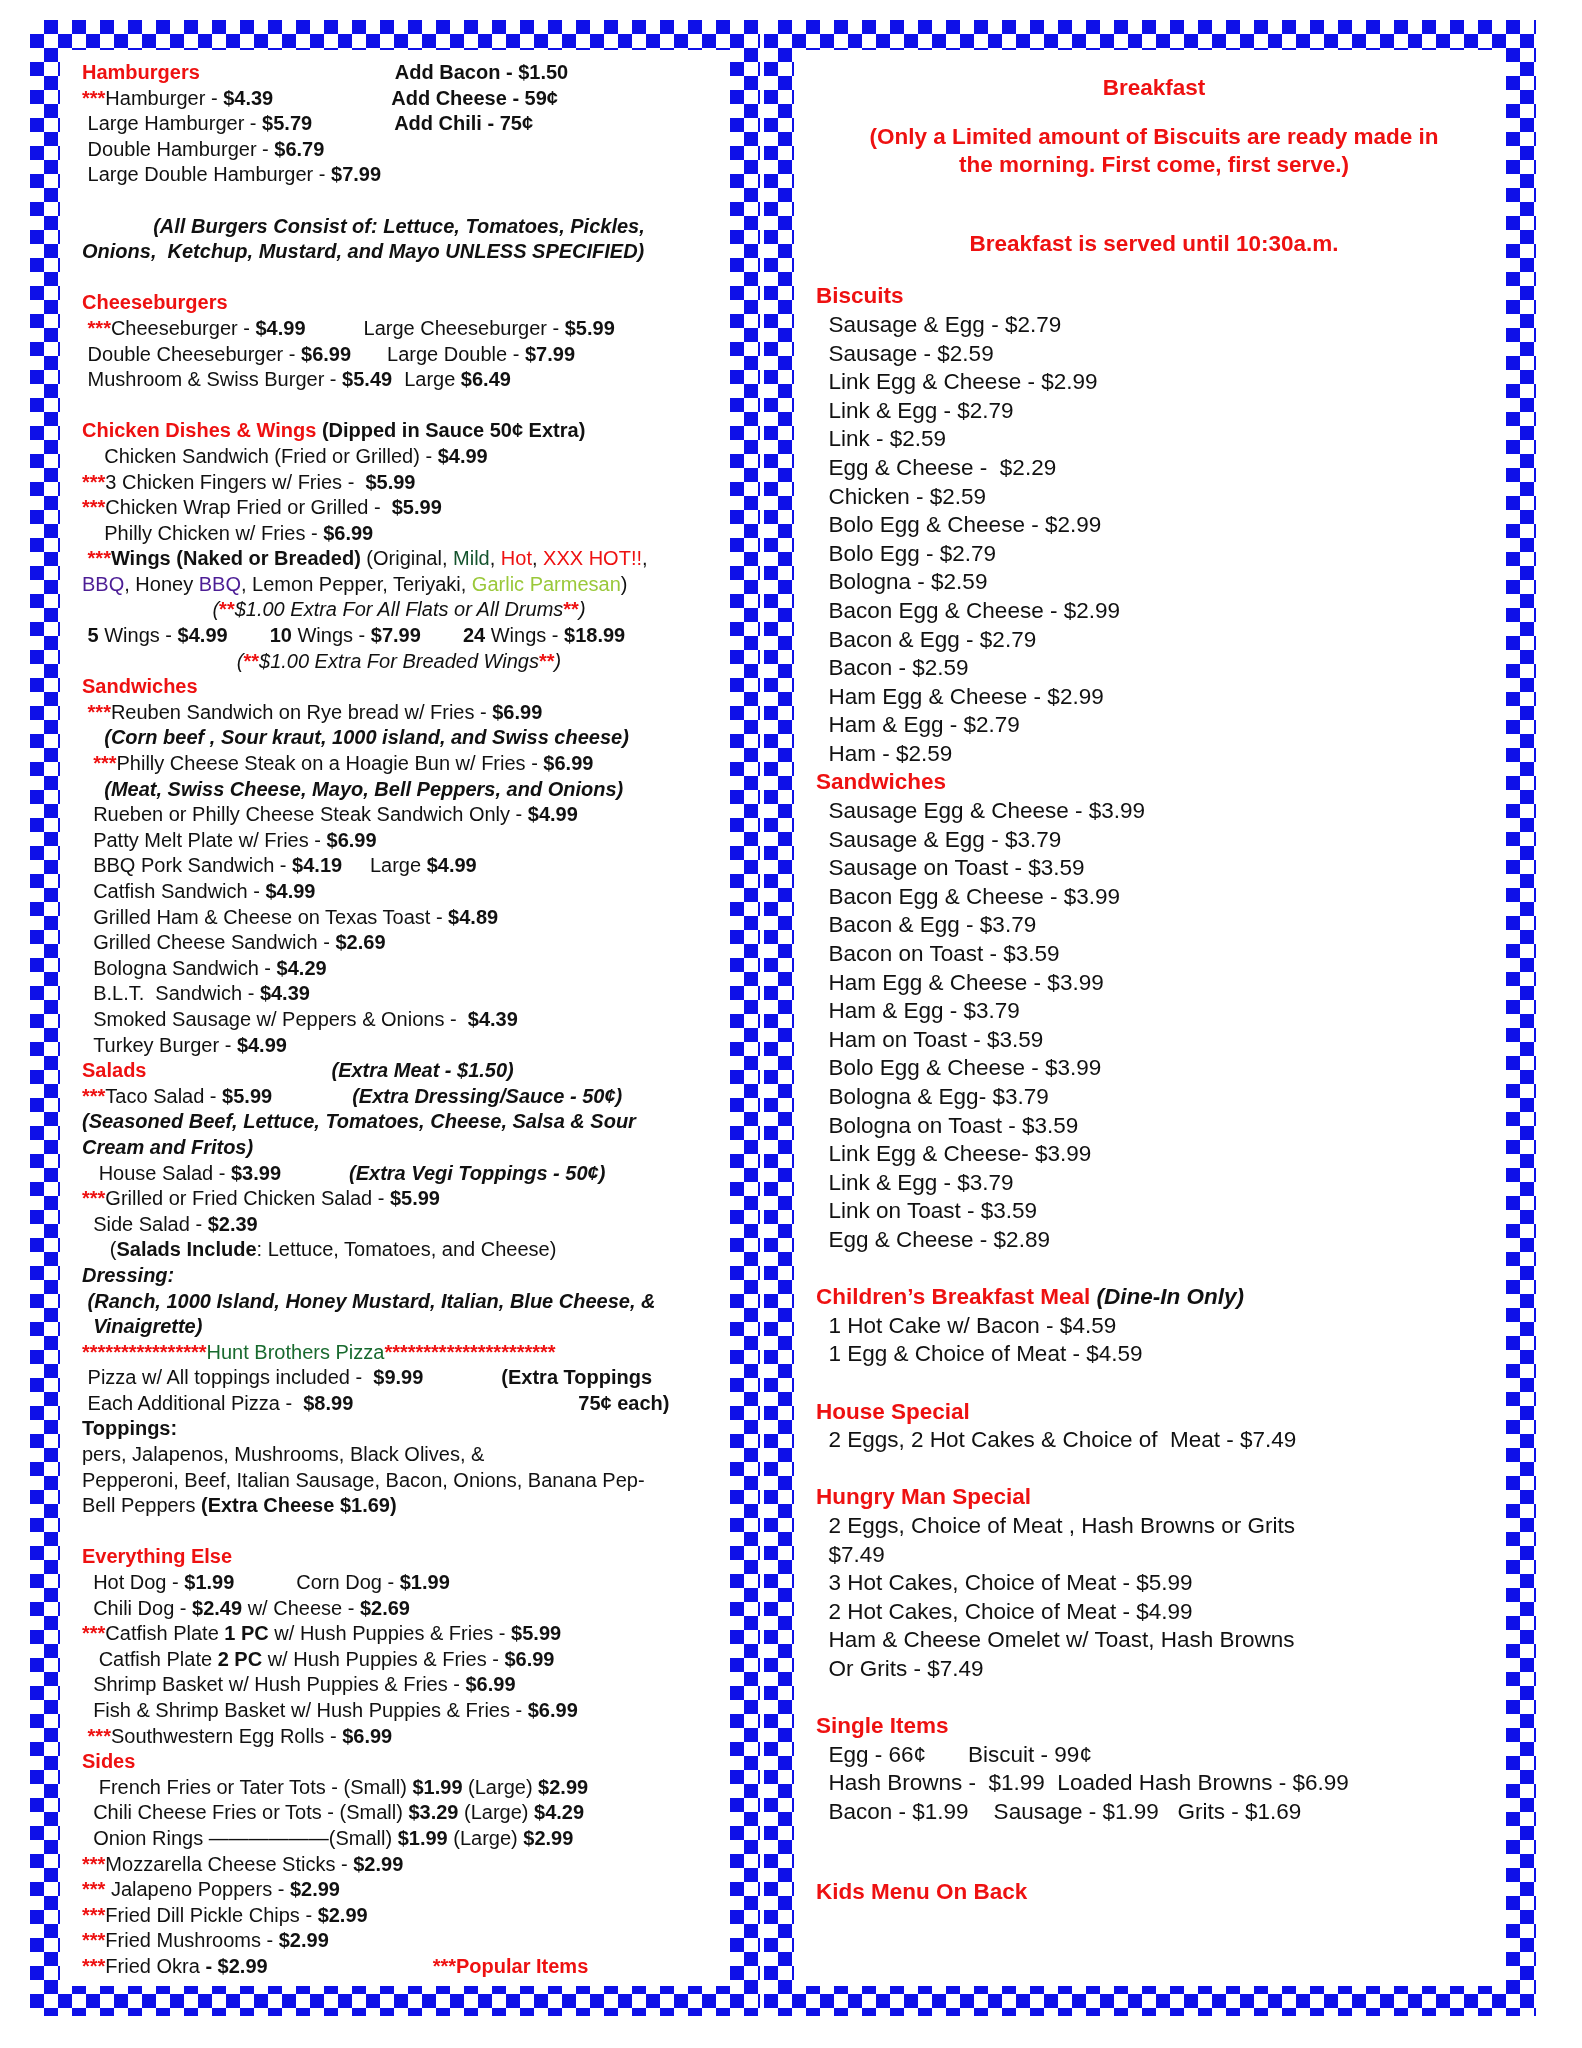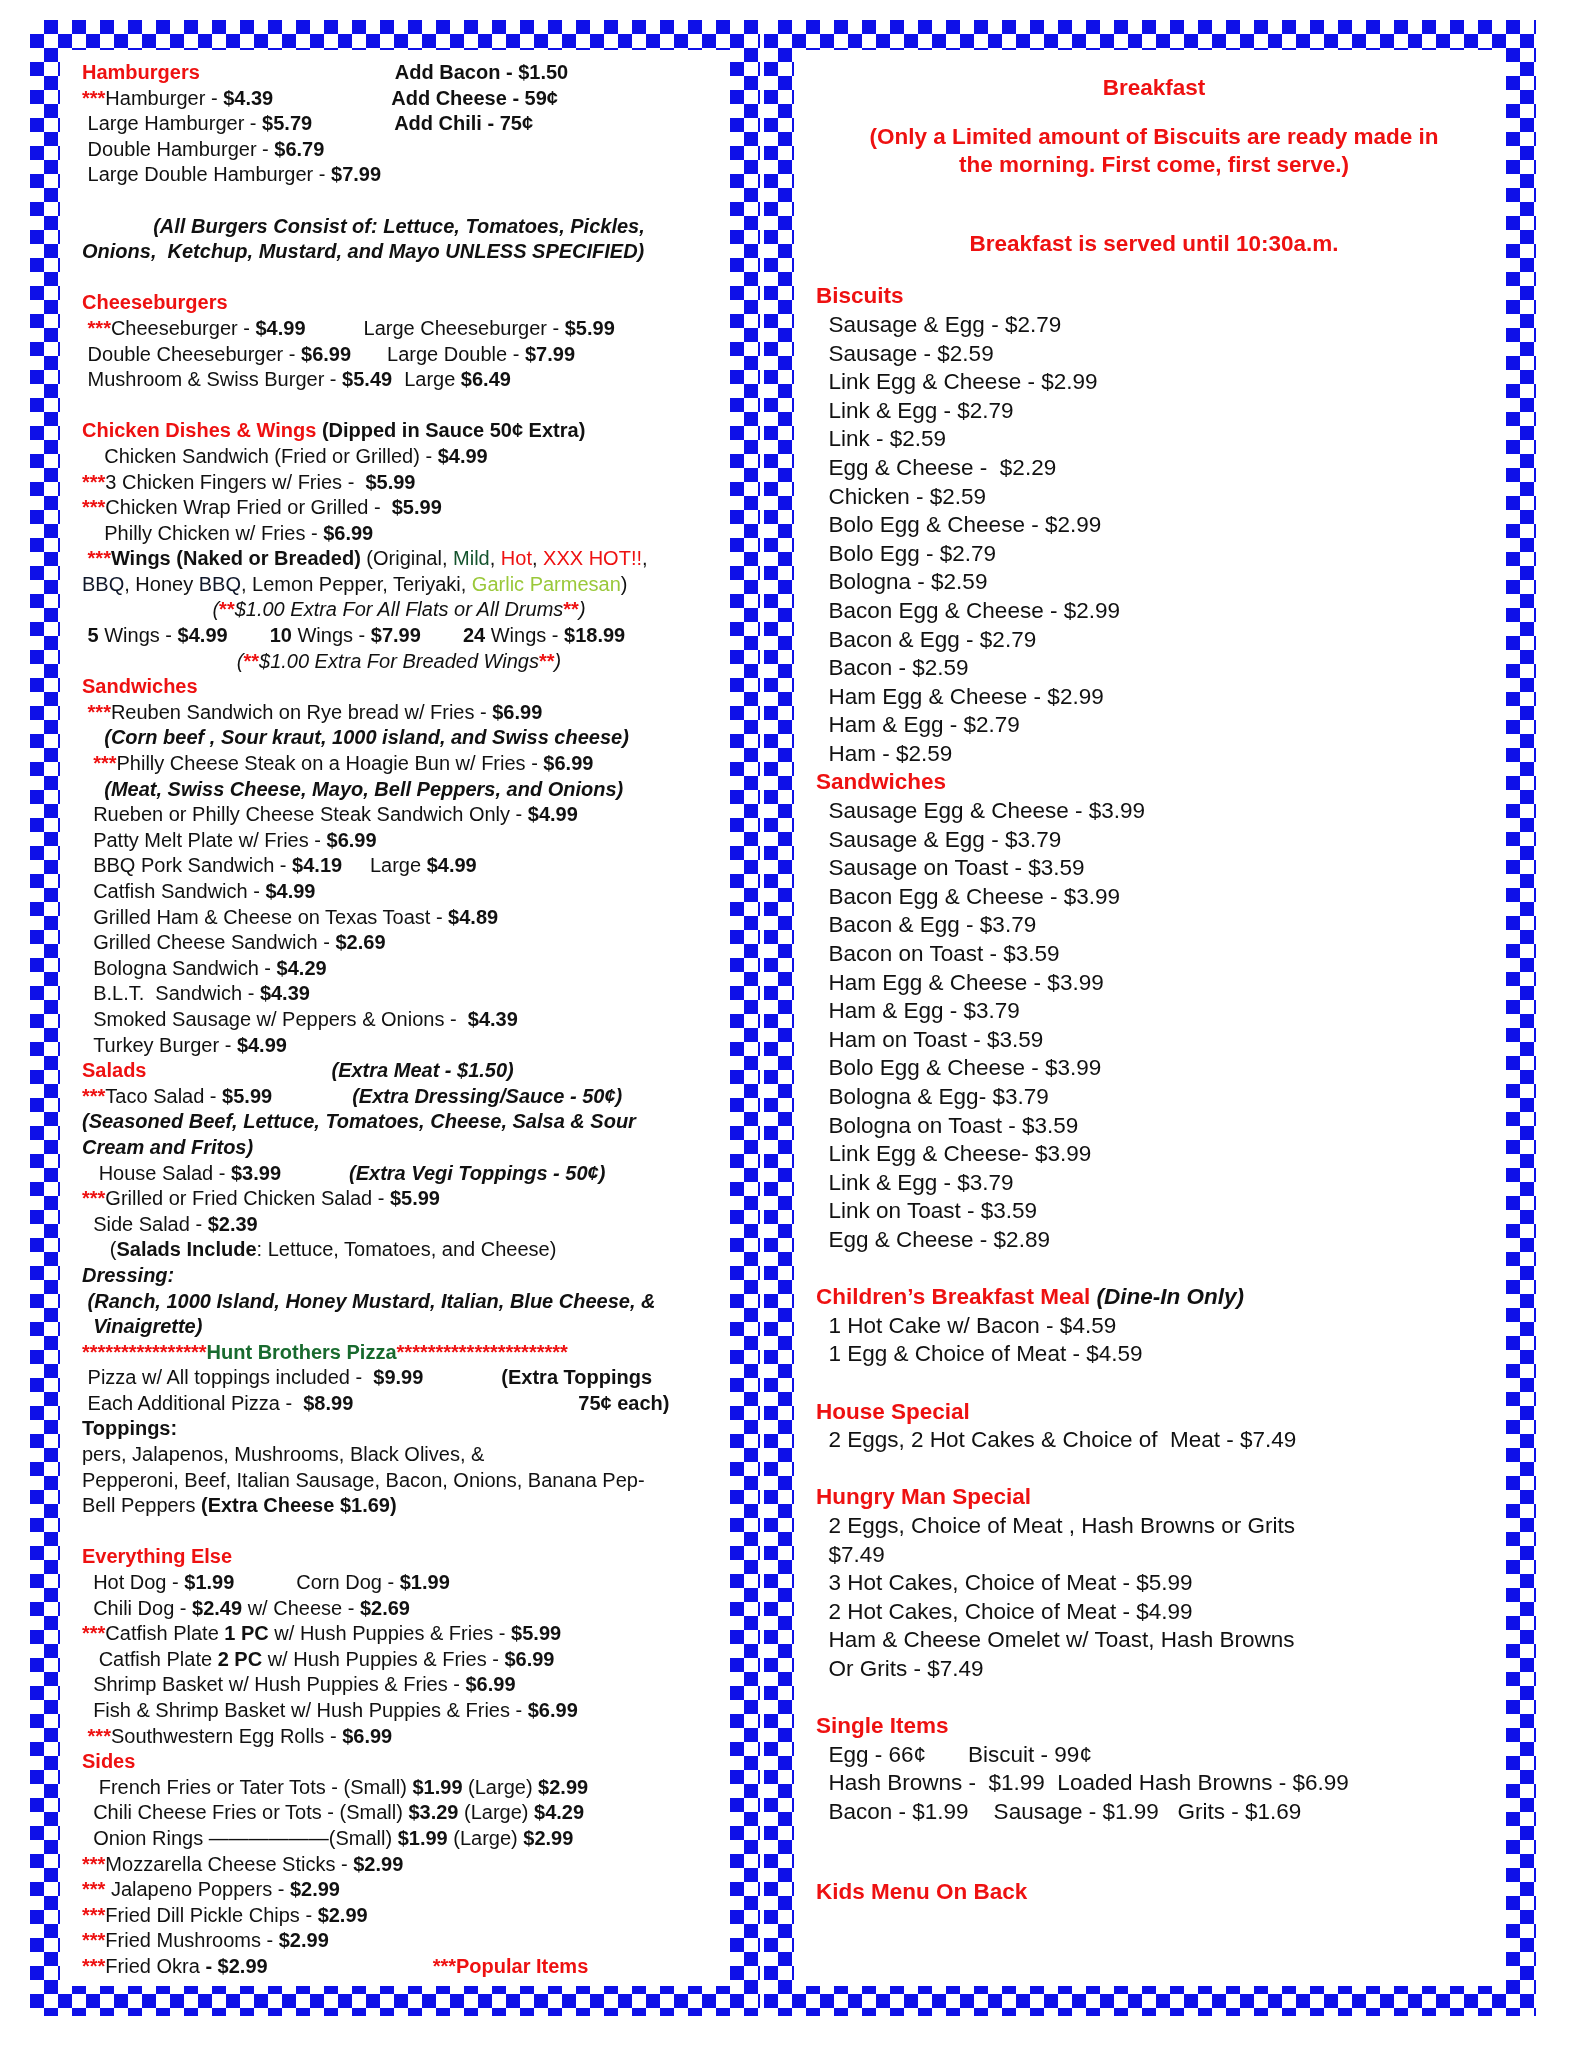--- a/index.html
+++ b/index.html
@@ -14,23 +14,23 @@
   .line{font-size:20px;line-height:25.6px;color:#111111;white-space:pre-wrap;}
   .panel-right .line{font-size:22.5px;line-height:28.6px;}
   .c{text-align:center;}
   .r{color:#ee1111;font-weight:bold;}
   .rd{color:#ee1111;}
   .red{color:#ee1111;font-weight:bold;}
   .b{font-weight:bold;color:#111111;}
   .bi{font-weight:bold;font-style:italic;color:#111111;}
   .i{font-style:italic;color:#111111;}
   .org{color:#14532d;}
-  .brn{color:#0f172a;}
+  .brn{color:#4c1d95;}
   .lgrn{color:#9ac83a;}
-  .grn{color:#186a2e;font-weight:bold;}
+  .grn{color:#186a2e;font-weight:normal;}
   .note{color:#ee1111;font-weight:bold;text-align:center;font-size:25px;line-height:30px;}
   .title{color:#ee1111;font-weight:bold;text-align:center;font-size:66px;line-height:80px;}
   .kids{color:#ee1111;font-weight:bold;text-align:left;font-size:44px;line-height:54px;}
   .tab{display:inline-block;height:1px;}
 </style>
 </head>
 <body>
 
 <div class="panel panel-left">
   <div class="inner" id="panel-left">

